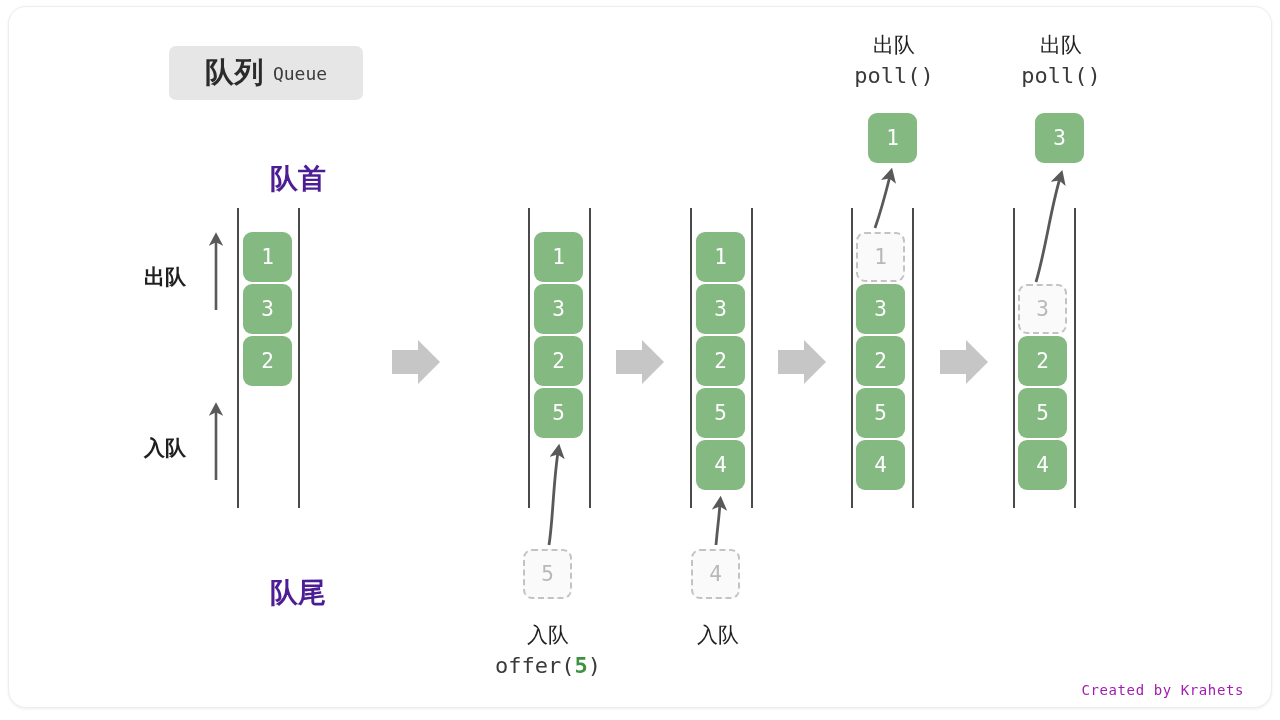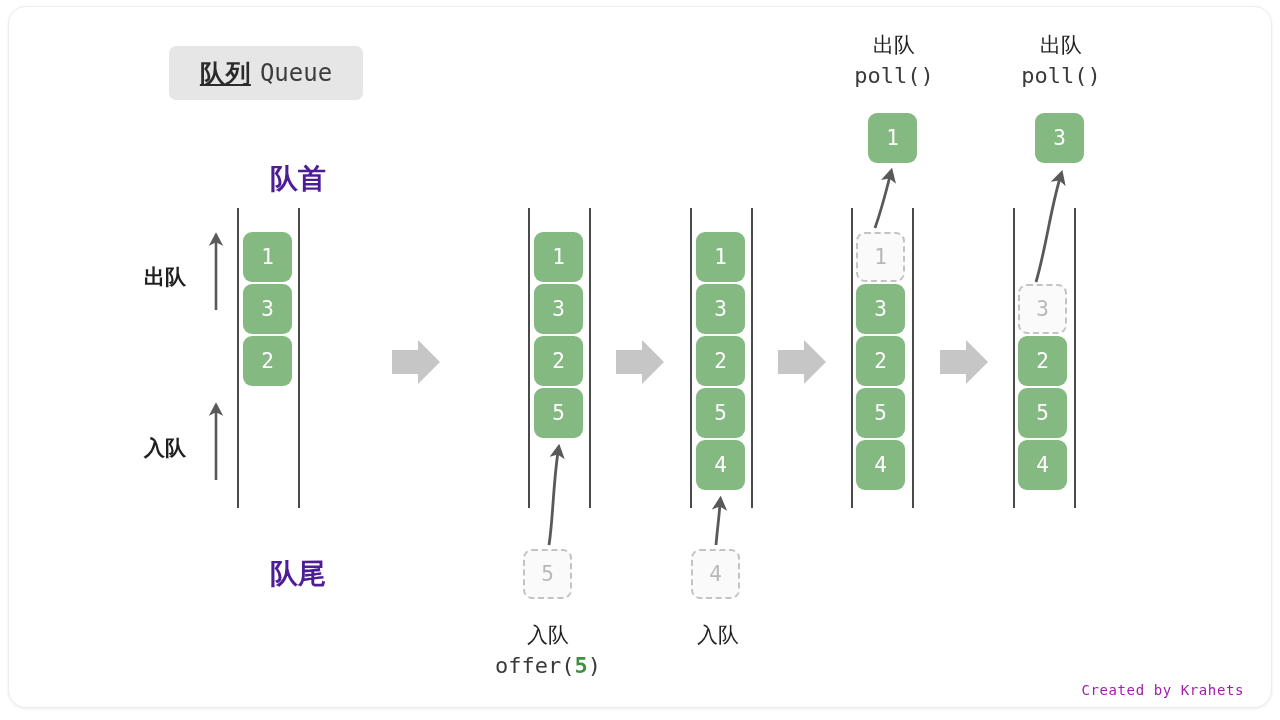--- a/index.html
+++ b/index.html
@@ -39,29 +39,28 @@
     width: 194px;
     height: 54px;
     background: #e6e6e6;
     border-radius: 7px;
     display: flex;
     align-items: center;
     justify-content: center;
     gap: 9px;
   }
   .title-cn {
-    font-size: 25px;
+    font-size: 29px;
     font-weight: bold;
     color: #2b2b2b;
     letter-spacing: 0.5px;
-    text-decoration: underline;
   }
   .title-en {
     font-family: "DejaVu Sans Mono", "Liberation Mono", monospace;
-    font-size: 24px;
+    font-size: 18px;
     color: #3d3d3d;
   }
 
   
   .abs { position: absolute; white-space: pre; }
 
   .hdr-label {
     font-size: 28px;
     font-weight: bold;
     color: #4c1d95;
@@ -142,21 +141,21 @@
 
 <div id="canvas">
   <div class="card-frame"></div>
 
   <div class="title-chip">
     <span class="title-cn">队列</span>
     <span class="title-en">Queue</span>
   </div>
 
   <div class="abs hdr-label" style="left:206px; top:160px; width:120px;">队首</div>
-  <div class="abs hdr-label" style="left:206px; top:555px; width:120px;">队尾</div>
+  <div class="abs hdr-label" style="left:206px; top:574px; width:120px;">队尾</div>
 
   <div class="abs side-label" style="left:144px; top:263px;">出队</div>
   <div class="abs side-label" style="left:144px; top:434px;">入队</div>
 
   <div class="rail" style="left:237px; top:208px; height:300px;"></div>
   <div class="rail" style="left:298px; top:208px; height:300px;"></div>
 
   <div class="cell" style="left:243px; top:232px;">1</div>
   <div class="cell" style="left:243px; top:284px;">3</div>
   <div class="cell" style="left:243px; top:336px;">2</div>

